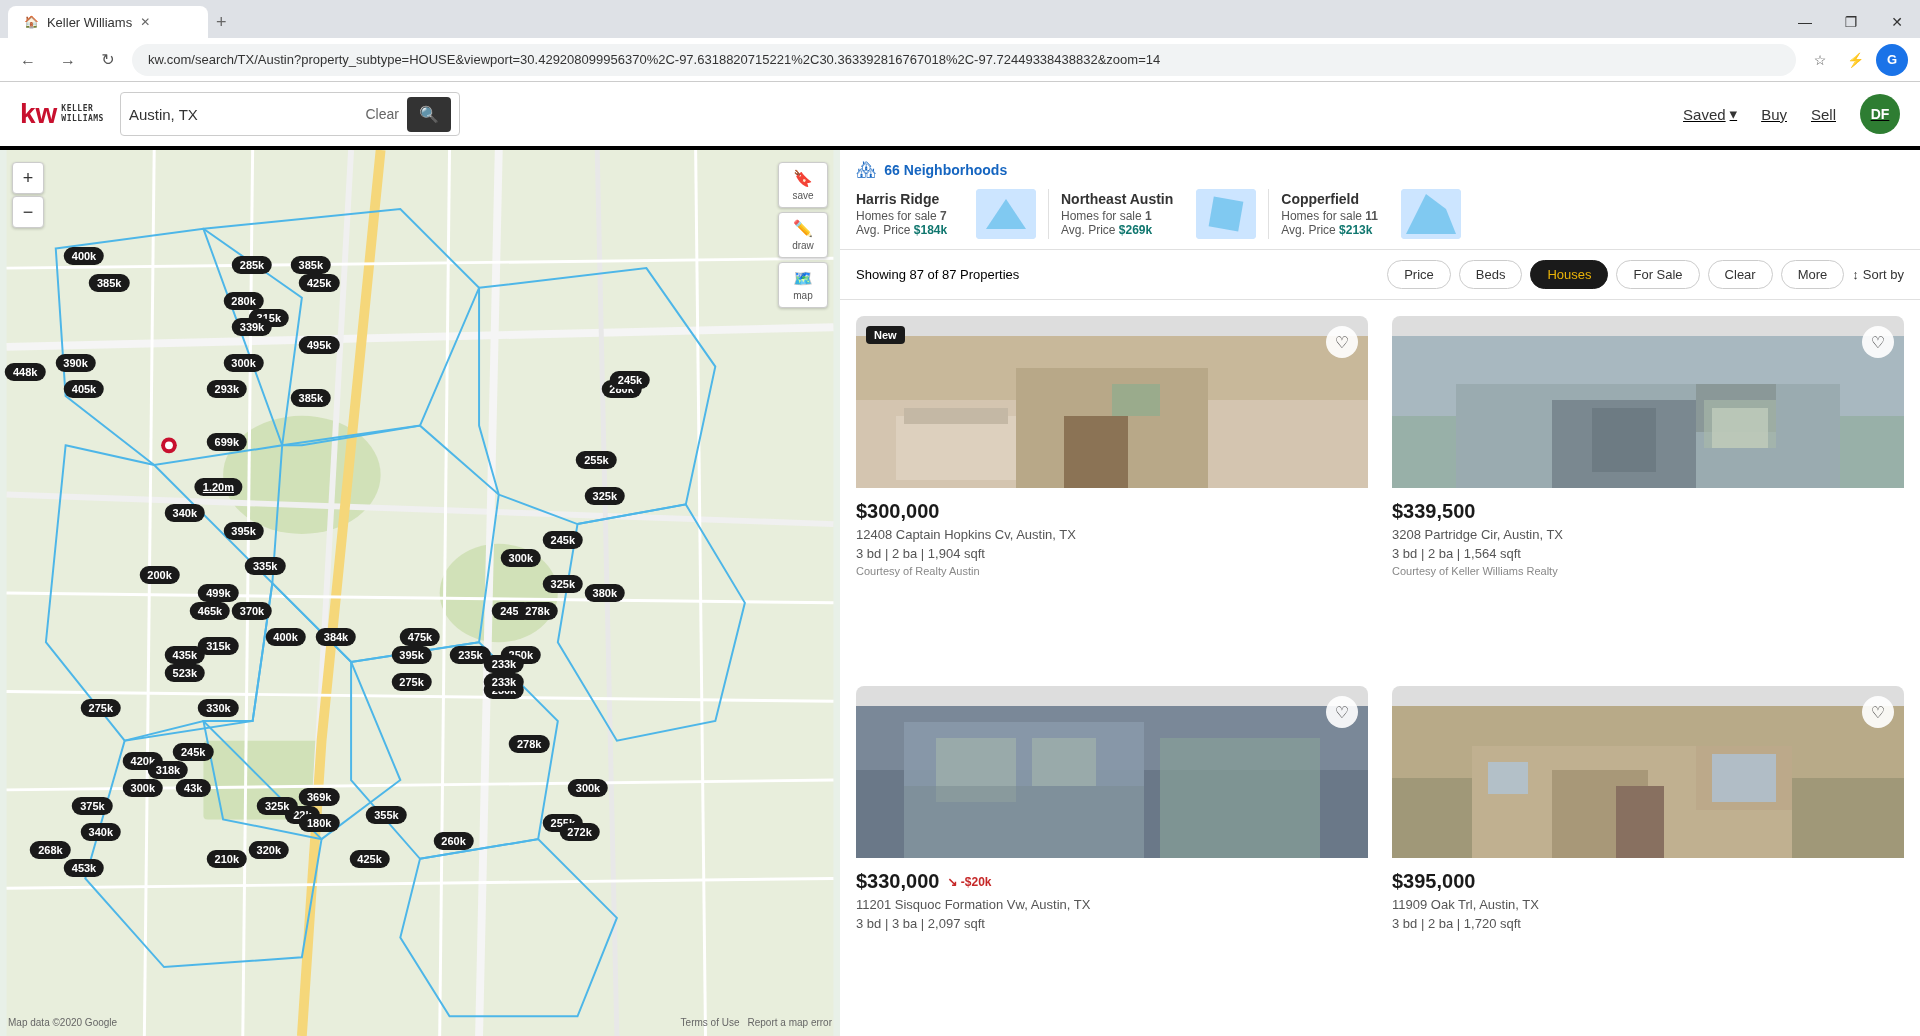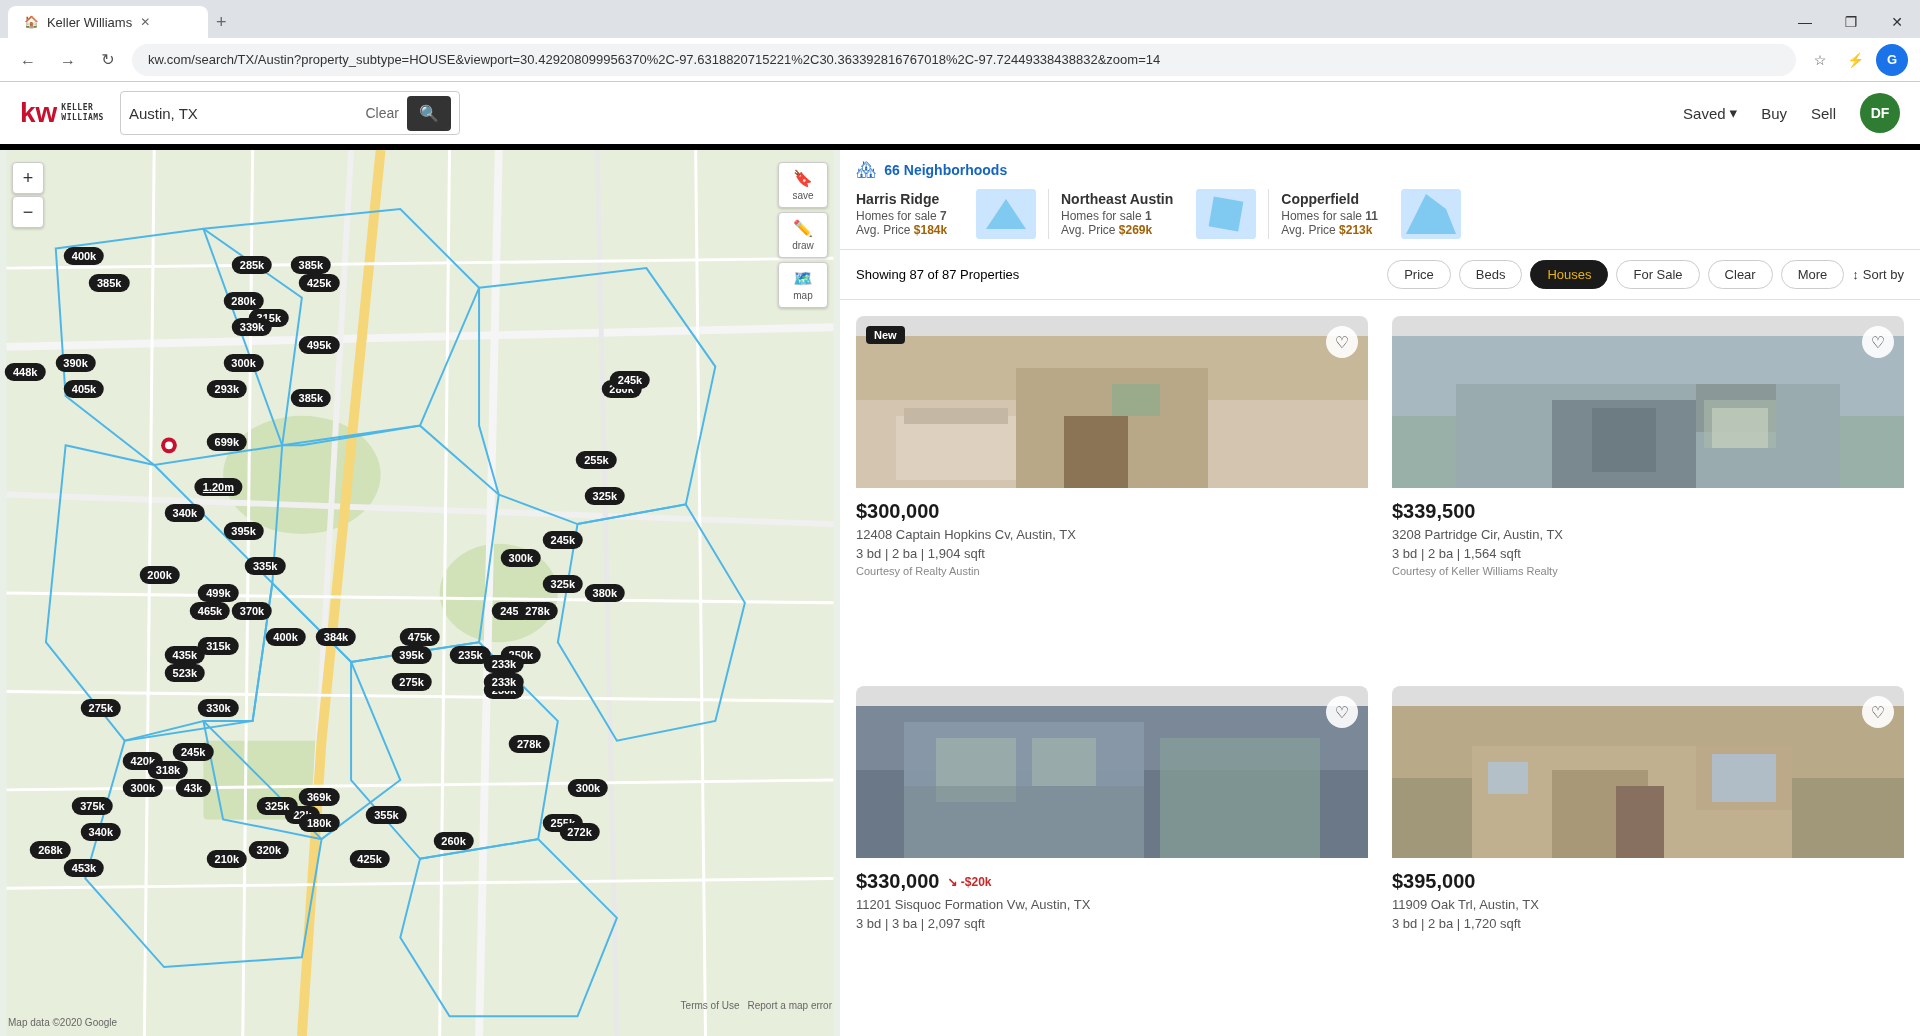--- a/index.html
+++ b/index.html
@@ -16,48 +16,48 @@
 
     .address-bar { display: flex; align-items: center; background: #fff; padding: 6px 12px; height: 44px; gap: 8px; border-bottom: 1px solid #ccc; }
     .nav-btn { background: none; border: none; cursor: pointer; color: #555; font-size: 16px; padding: 4px; border-radius: 50%; width: 32px; height: 32px; display: flex; align-items: center; justify-content: center; }
     .url-bar { flex: 1; background: #f1f3f4; border-radius: 20px; padding: 6px 16px; font-size: 13px; color: #333; border: none; outline: none; height: 32px; }
     .address-icons { display: flex; gap: 4px; align-items: center; }
     .addr-icon { width: 32px; height: 32px; background: none; border: none; cursor: pointer; border-radius: 50%; display: flex; align-items: center; justify-content: center; font-size: 14px; color: #555; }
     .profile-icon { width: 32px; height: 32px; background: #1a73e8; border-radius: 50%; display: flex; align-items: center; justify-content: center; color: #fff; font-size: 13px; font-weight: bold; }
 
     
     .app { display: flex; flex-direction: column; height: calc(1036px - 82px); }
-    .app-header { display: flex; align-items: center; padding: 10px 20px; border-bottom: 6px solid #000000; height: 68px; gap: 16px; }
+    .app-header { display: flex; align-items: center; padding: 10px 20px; border-bottom: 4px solid #000000; height: 68px; gap: 16px; }
     .kw-logo { display: flex; align-items: center; gap: 4px; text-decoration: none; }
     .kw-logo-mark { font-size: 28px; color: #c8102e; font-weight: bold; }
     .kw-logo-text { font-size: 9px; color: #333; line-height: 1.2; font-weight: bold; letter-spacing: 0.5px; }
 
     .search-box { display: flex; align-items: center; border: 1px solid #ccc; border-radius: 4px; padding: 0 8px; height: 44px; min-width: 340px; gap: 8px; }
     .search-input { border: none; outline: none; font-size: 15px; flex: 1; color: #333; }
     .search-clear { background: none; border: none; cursor: pointer; color: #666; font-size: 14px; }
     .search-btn { background: #333; color: #fff; border: none; cursor: pointer; padding: 8px 12px; border-radius: 4px; font-size: 16px; }
 
     .header-spacer { flex: 1; }
-    .header-nav { display: flex; align-items: center; gap: 24px; }
+    .header-nav { display: flex; align-items: center; gap: 24px; text-decoration: underline; }
     .saved-btn { display: flex; align-items: center; gap: 4px; background: none; border: none; cursor: pointer; font-size: 15px; color: #333; }
     .nav-link { font-size: 15px; color: #333; text-decoration: none; cursor: pointer; background: none; border: none; }
     .user-avatar { width: 40px; height: 40px; background: #2e7d32; border-radius: 50%; display: flex; align-items: center; justify-content: center; color: #fff; font-size: 14px; font-weight: bold; cursor: pointer; }
 
     
     .main-content { display: flex; flex: 1; overflow: hidden; }
 
     
     .map-area { flex: 0 0 840px; position: relative; background: #e8f0e8; overflow: hidden; }
     .map-controls { position: absolute; top: 12px; left: 12px; display: flex; flex-direction: column; gap: 2px; z-index: 10; }
     .map-ctrl-btn { width: 32px; height: 32px; background: #fff; border: 1px solid #ccc; border-radius: 4px; cursor: pointer; font-size: 18px; display: flex; align-items: center; justify-content: center; color: #333; box-shadow: 0 1px 3px rgba(0,0,0,0.2); }
     .map-right-controls { position: absolute; top: 12px; right: 12px; display: flex; flex-direction: column; gap: 4px; z-index: 10; }
     .map-tool-btn { display: flex; flex-direction: column; align-items: center; background: #fff; border: 1px solid #ccc; border-radius: 4px; padding: 6px 8px; cursor: pointer; font-size: 10px; color: #555; gap: 2px; box-shadow: 0 1px 3px rgba(0,0,0,0.2); min-width: 50px; }
     .map-tool-icon { font-size: 16px; }
     .map-attribution { position: absolute; bottom: 8px; left: 8px; font-size: 10px; color: #666; }
-    .map-terms { position: absolute; bottom: 25px; right: 8px; font-size: 10px; color: #666; display: flex; gap: 8px; }
+    .map-terms { position: absolute; bottom: 8px; right: 8px; font-size: 10px; color: #666; display: flex; gap: 8px; }
 
     
     .price-bubble { position: absolute; background: #1a1a1a; color: #fff; border-radius: 12px; padding: 3px 8px; font-size: 11px; font-weight: bold; white-space: nowrap; transform: translate(-50%, -50%); cursor: pointer; }
 
     
     .map-svg { position: absolute; top: 0; left: 0; width: 100%; height: 100%; }
 
     
     .right-panel { flex: 1; display: flex; flex-direction: column; overflow: hidden; background: #fff; }
 
@@ -65,21 +65,21 @@
     .neighborhoods-bar { padding: 10px 16px; border-bottom: 1px solid #e0e0e0; }
     .neighborhood-header { display: flex; align-items: center; gap: 8px; margin-bottom: 10px; }
     .neighborhood-icon { color: #1565c0; font-size: 16px; }
     .neighborhood-count { font-size: 14px; font-weight: bold; color: #1565c0; }
     .neighborhoods-list { display: flex; gap: 12px; overflow: hidden; }
     .neighborhood-card { display: flex; align-items: center; gap: 23px; cursor: pointer; min-width: 180px; }
     .neighborhood-info { flex: 1; }
     .neighborhood-name { font-size: 14px; font-weight: bold; color: #333; margin-bottom: 2px; }
     .neighborhood-homes { font-size: 12px; color: #555; }
     .neighborhood-price { font-size: 12px; color: #555; }
-    .neighborhood-price span { color: #a16207; font-weight: bold; }
+    .neighborhood-price span { color: #0f766e; font-weight: bold; }
     .neighborhood-map { width: 60px; height: 50px; background: #cce5ff; border-radius: 4px; overflow: hidden; }
     .neighborhood-separator { width: 1px; background: #e0e0e0; height: 50px; }
 
     
     .filters-bar { display: flex; align-items: center; padding: 10px 16px; border-bottom: 1px solid #e0e0e0; gap: 8px; }
     .showing-text { font-size: 13px; color: #000000; flex: 1; }
     .filter-btn { background: #fff; border: 1px solid #ccc; border-radius: 20px; padding: 6px 16px; font-size: 13px; color: #333; cursor: pointer; }
     .filter-btn.active { background: #1a1a1a; color: #eab308; border-color: #1a1a1a; }
     .sort-btn { display: flex; align-items: center; gap: 4px; background: none; border: none; cursor: pointer; font-size: 13px; color: #333; margin-left: auto; }
 

